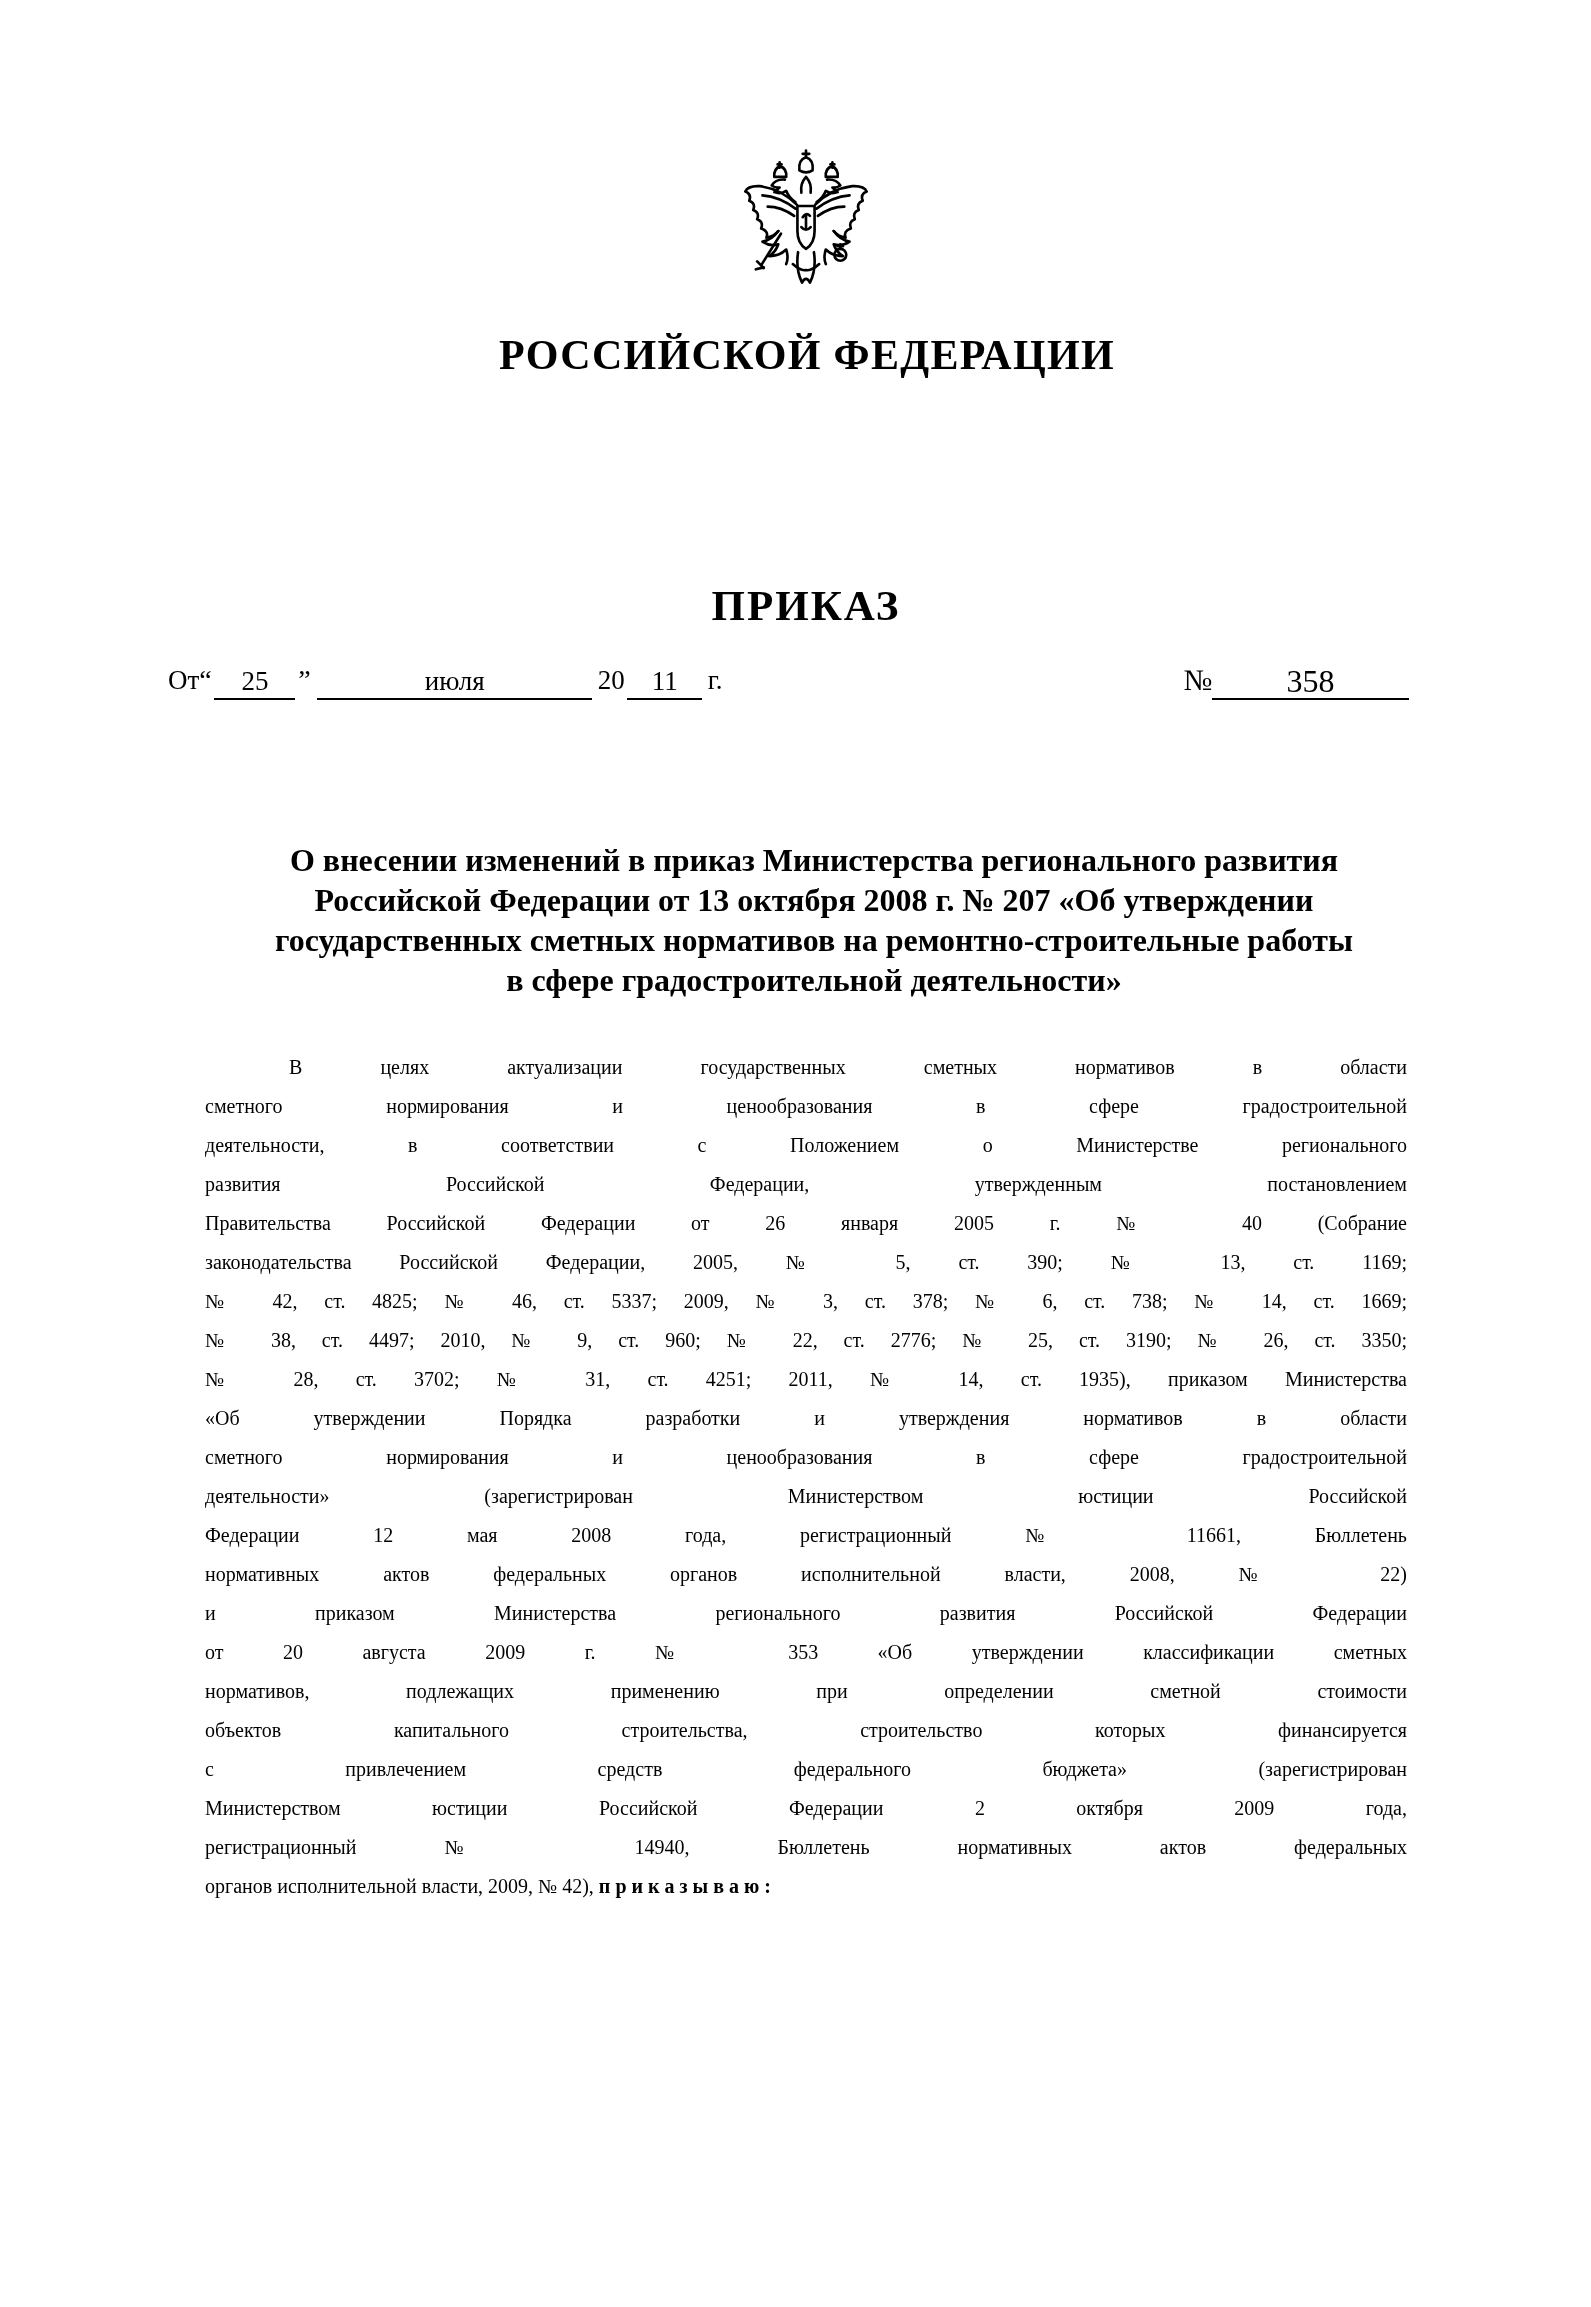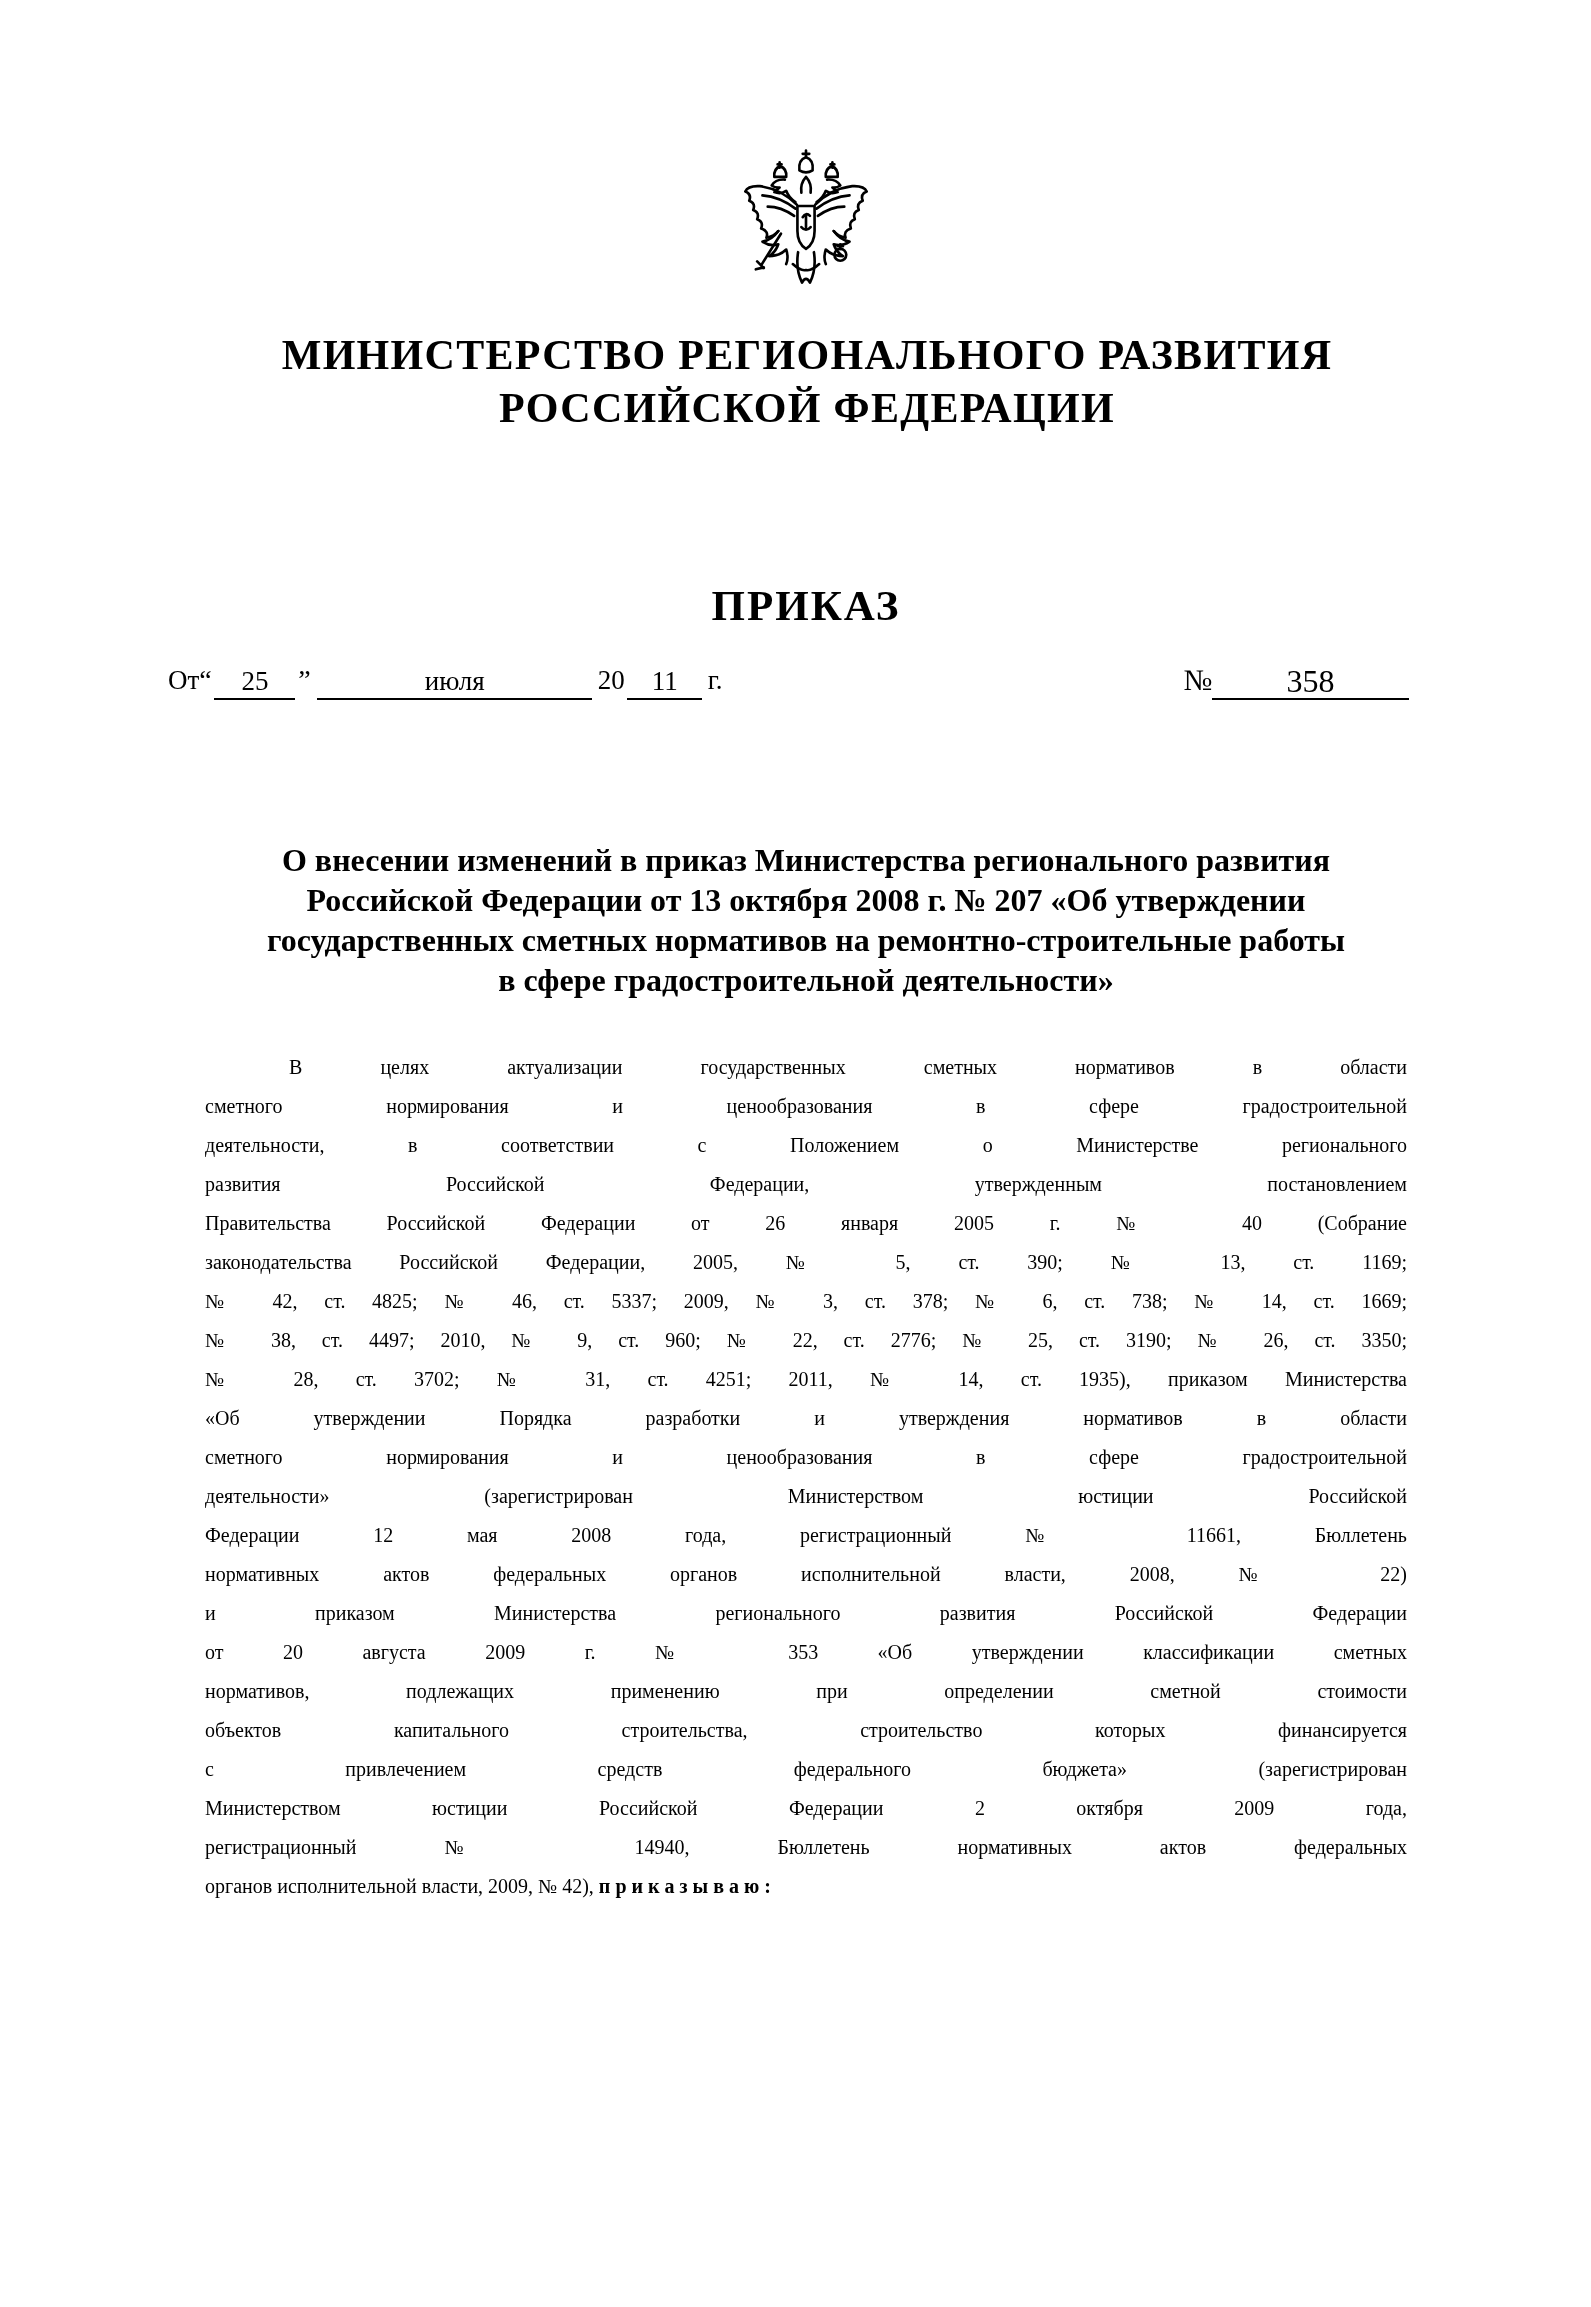--- a/index.html
+++ b/index.html
@@ -45,21 +45,21 @@
   }
   .day-slot   { width: 81px; margin: 0 2.7px; }
   .month-slot { width: 275px; margin-left: 6.7px; }
   .year-pre   { margin-left: 5.4px; padding-bottom: 4px; }
   .year-slot  { width: 75px; margin-left: 2.7px; }
   .year-unit  { margin-left: 5.4px; padding-bottom: 4px; }
   .num-lbl    { padding-bottom: 4px; font-size: 30px; }
   .num-slot   { width: 197px; font-size: 32px; }
 
   .subject {
-    position: absolute; left: 205px; top: 840px; width: 1202px;
+    position: absolute; left: 213px; top: 840px; width: 1202px;
     text-align: center; font-weight: bold;
     font-size: 32px; line-height: 40px;
   }
 
   .body-block {
     position: absolute; left: 205px; top: 1048px; width: 1202px;
     font-size: 20px; line-height: 39px;
   }
   .body-line {
     text-align: justify;
@@ -110,21 +110,20 @@
 
         <path d="M62 130 L32 178 M26 172 l10 10 M24 184 l12 -3"></path>
 
         <circle cx="152" cy="162" r="9"></circle>
         <path d="M152 153 v-7 M148 149 h8"></path>
       </g>
     </svg>
   </div>
 
   <div class="ministry">
-    <div>МИНИСТЕРСТВО РЕГИОНАЛЬНОГО РАЗВИТИЯ</div>
     <div>РОССИЙСКОЙ ФЕДЕРАЦИИ</div>
   </div>
 
   <div class="doc-type">ПРИКАЗ</div>
 
   <div class="date-row">
     <div class="date-left">
       <span class="lbl">От</span>
       <span class="quote">“</span>
       <span class="u day-slot">25</span>

